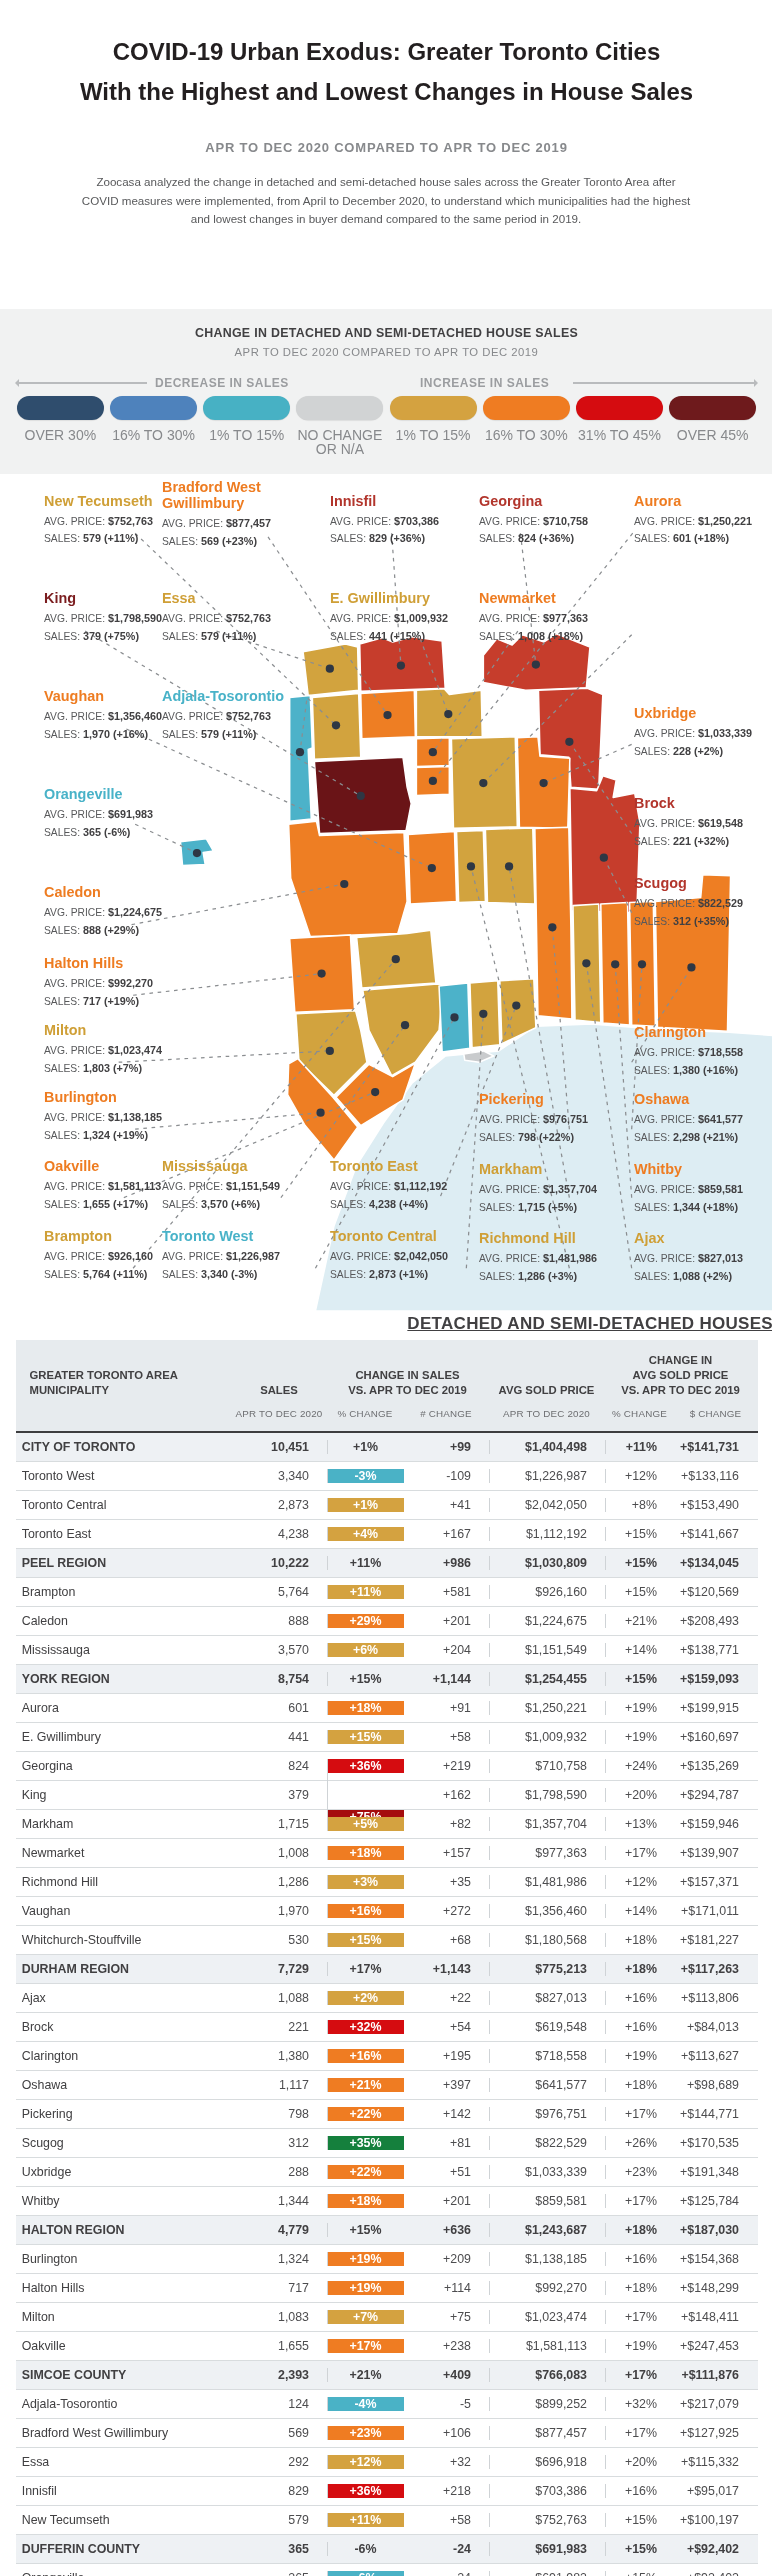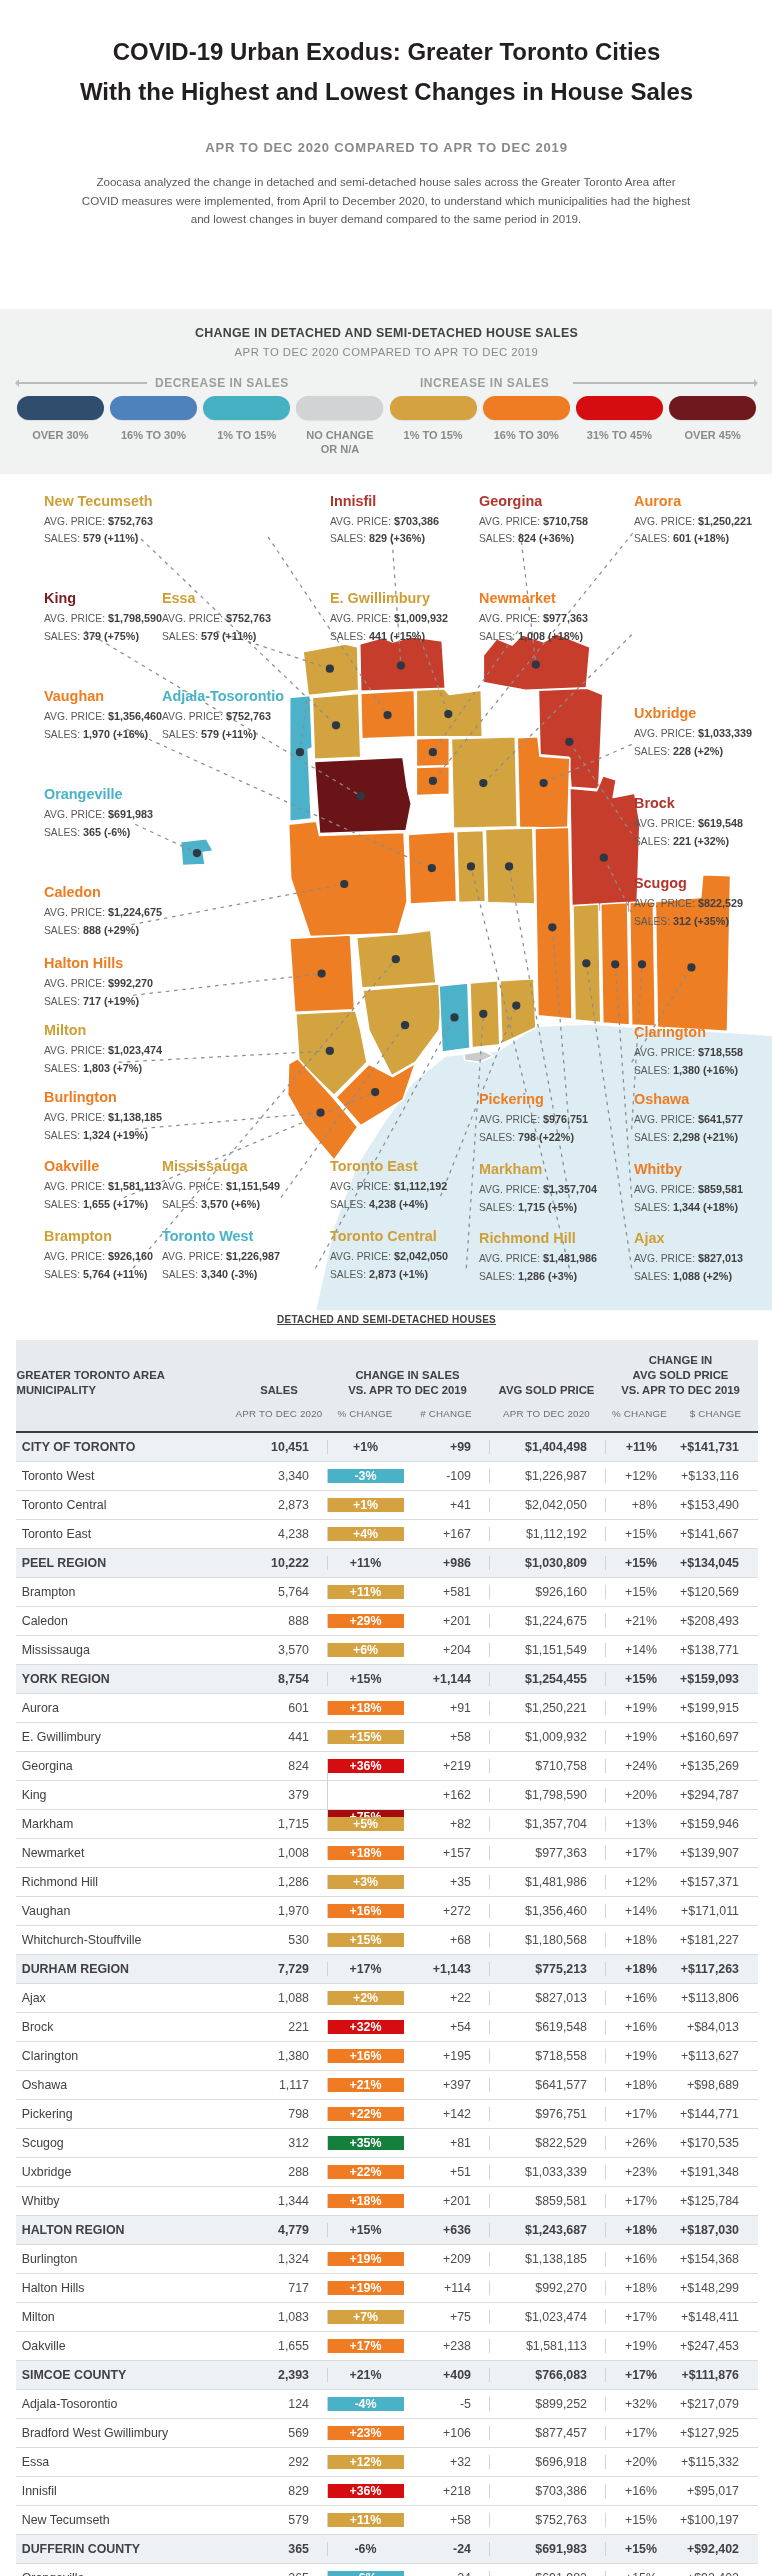--- a/index.html
+++ b/index.html
@@ -24,43 +24,43 @@
   .leg-dirrow{position:absolute;top:67px;left:0;width:773px;height:15.5px;}
   .dir-label{position:absolute;top:0;font-size:12px;font-weight:bold;color:#9b9da0;letter-spacing:0.5px;}
   .dir-line{position:absolute;top:6.2px;height:1.5px;background:#b9bbbd;}
   .dir-line.left::before{content:"";position:absolute;left:-1px;top:-3.6px;border:4.4px solid transparent;
       border-right-color:#b9bbbd;border-left:0;}
   .dir-line.right::after{content:"";position:absolute;right:-1px;top:-3.6px;border:4.4px solid transparent;
       border-left-color:#b9bbbd;border-right:0;}
   .leg-pills{position:absolute;top:87px;left:0;width:773px;display:flex;justify-content:center;gap:6.2px;}
   .pill-item{width:87px;text-align:center;}
   .pill{height:24px;border-radius:12px;box-shadow:0 0.5px 1px rgba(0,0,0,.15);}
-  .pill-label{margin-top:7.7px;font-size:11px;font-weight:bold;color:#87898c;
+  .pill-label{margin-top:7.7px;font-size:14px;font-weight:normal;color:#87898c;
       line-height:14px;white-space:pre-line;}
   
   .sec-map{position:absolute;top:474px;left:0;width:773px;height:837px;background:#fff;}
   .sec-map svg{position:absolute;top:0;left:0;}
   .city-label{position:absolute;width:134px;}
   .city-label .cname{font-size:14.4px;font-weight:bold;line-height:15.5px;}
   .city-label .cline{font-size:10.3px;color:#58595b;margin-top:5.7px;white-space:nowrap;}
   .city-label .cline b{color:#414042;font-size:10.8px;}
   .cname.gold{color:#cf9f36;} .cname.orange{color:#ee7c21;} .cname.teal{color:#48b2c8;}
   .cname.red{color:#b2352c;} .cname.maroon{color:#7b1d1f;}
   
   .sec-table{position:absolute;top:1311px;left:0;width:773px;}
-  .tbl-title{position:absolute;top:2.6px;width:773px;text-align:center;font-size:10px;
+  .tbl-title{position:absolute;top:2.6px;width:773px;text-align:right;font-size:17px;
       font-weight:bold;color:#414042;letter-spacing:0.3px;text-decoration:underline;}
   .tbl{position:absolute;top:29px;left:15.5px;width:742px;}
   .thead{background:#e7ebee;}
   .hrow1{display:flex;align-items:flex-end;padding-top:13.4px;}
   .hrow2{display:flex;padding:9.3px 0 12.4px 0;}
   .hc{box-sizing:border-box;text-align:center;}
   .hc.group{font-size:11.3px;font-weight:bold;color:#414042;line-height:15px;}
   .hc.sub{font-size:9.8px;color:#6d6e71;letter-spacing:0.2px;}
-  .c1{width:216px;text-align:left;padding-left:1px;}
+  .c1{width:216px;text-align:left;padding-left:14px;}
   .c2{width:95px;} .c3{width:77px;} .c4{width:85px;} .c5{width:116px;} .c6{width:70px;} .c7{width:82px;}
   .thead-border{height:1.5px;background:#3d3d3f;}
   .trow{display:flex;align-items:center;height:28px;border-bottom:0.5px solid #d8dcde;background:#fff;}
   .trow.region{background:#eef1f4;}
   .td{box-sizing:border-box;display:flex;align-items:center;justify-content:center;
       font-size:12.4px;color:#4d4d4f;}
   .td.name{justify-content:flex-start;padding-left:6.2px;color:#414042;}
   .trow.region .td, .trow.total .td{font-weight:bold;color:#414042;}
   .td.sep{border-left:0.5px solid #cfd3d6;}
   .badge{width:100%;height:100%;display:flex;align-items:center;justify-content:center;
@@ -227,20 +227,26 @@
       <circle cx="622" cy="2160" r="8" fill="#2e3744"></circle>
       <circle cx="882" cy="1975" r="8" fill="#2e3744"></circle>
       <circle cx="938" cy="1968" r="8" fill="#2e3744"></circle>
       <circle cx="1002" cy="1952" r="8" fill="#2e3744"></circle>
     </svg>
 <div class="city-label" style="left: 44px; top: 19.6px;">
       <div class="cname gold">New Tecumseth</div>
       <div class="cline">AVG. PRICE: <b>$752,763</b></div>
       <div class="cline">SALES: <b>579 (+11%)</b></div>
     </div>
+    <div class="city-label" style="left: 162px; top: 6.2px;">
+      <div class="cname orange" style="white-space: pre-line;">Bradford West
+Gwillimbury</div>
+      <div class="cline">AVG. PRICE: <b>$877,457</b></div>
+      <div class="cline">SALES: <b>569 (+23%)</b></div>
+    </div>
     <div class="city-label" style="left: 330px; top: 19.6px;">
       <div class="cname red">Innisfil</div>
       <div class="cline">AVG. PRICE: <b>$703,386</b></div>
       <div class="cline">SALES: <b>829 (+36%)</b></div>
     </div>
     <div class="city-label" style="left: 479px; top: 19.6px;">
       <div class="cname red">Georgina</div>
       <div class="cline">AVG. PRICE: <b>$710,758</b></div>
       <div class="cline">SALES: <b>824 (+36%)</b></div>
     </div>

